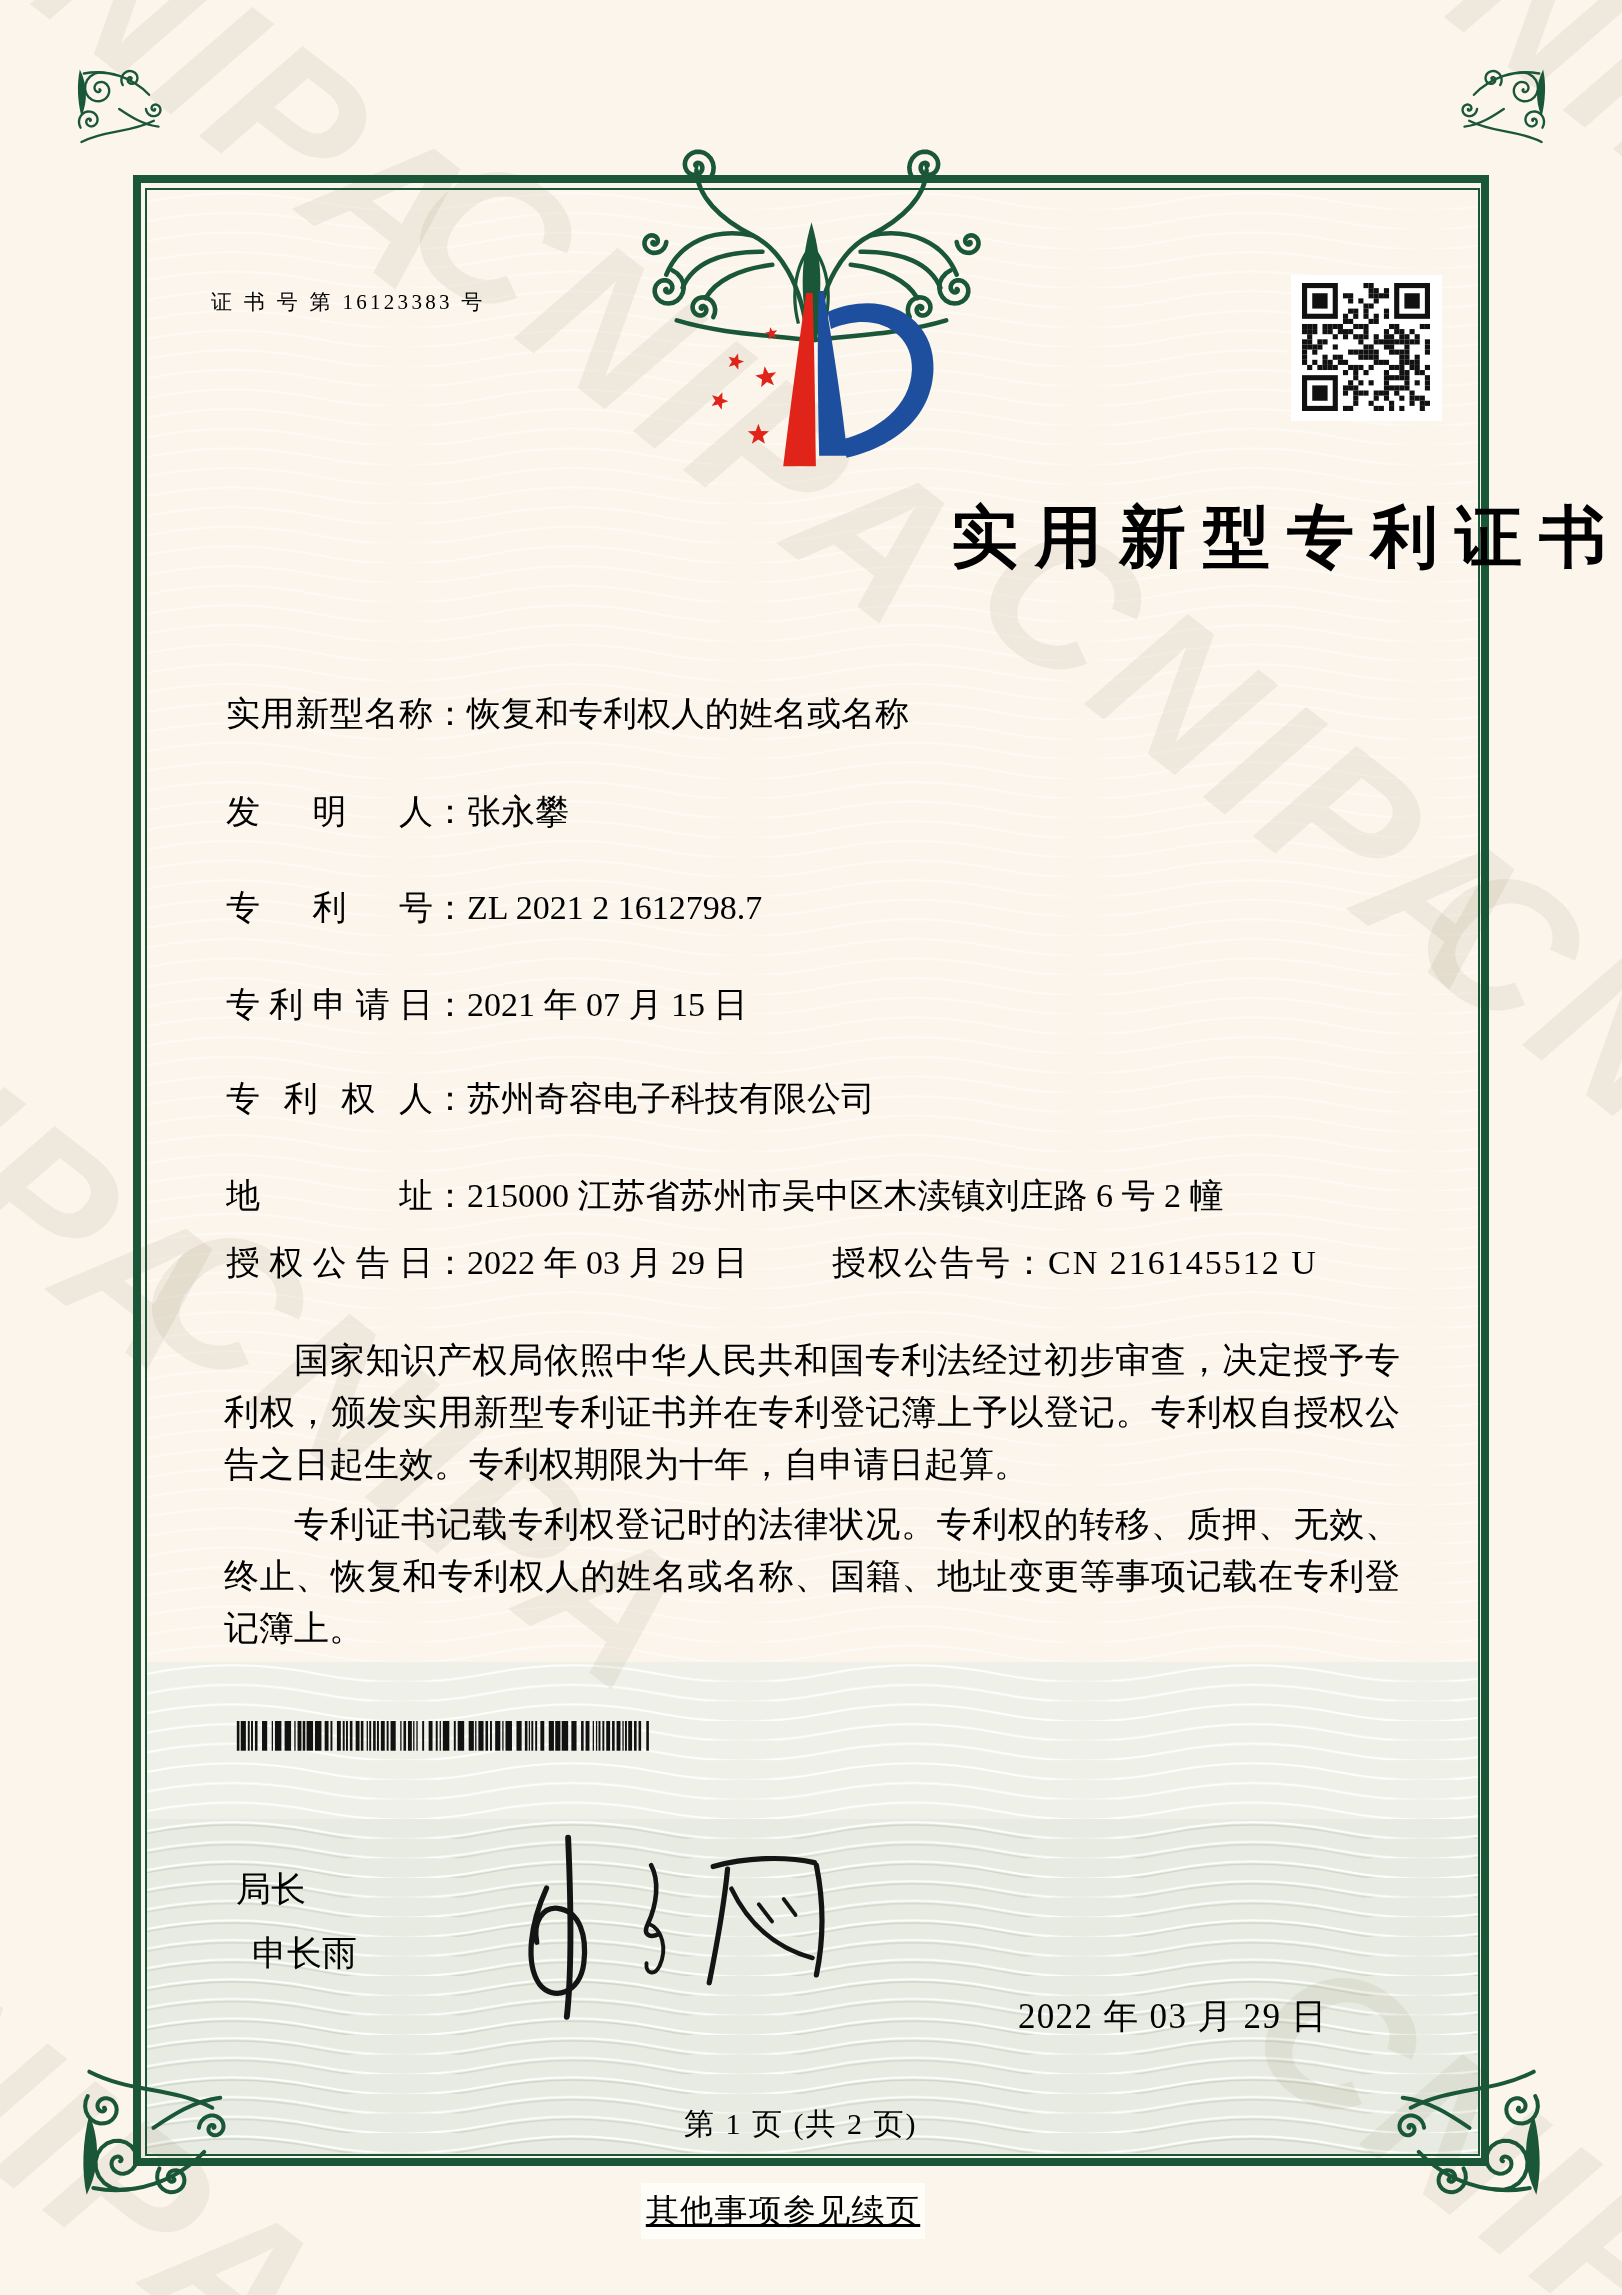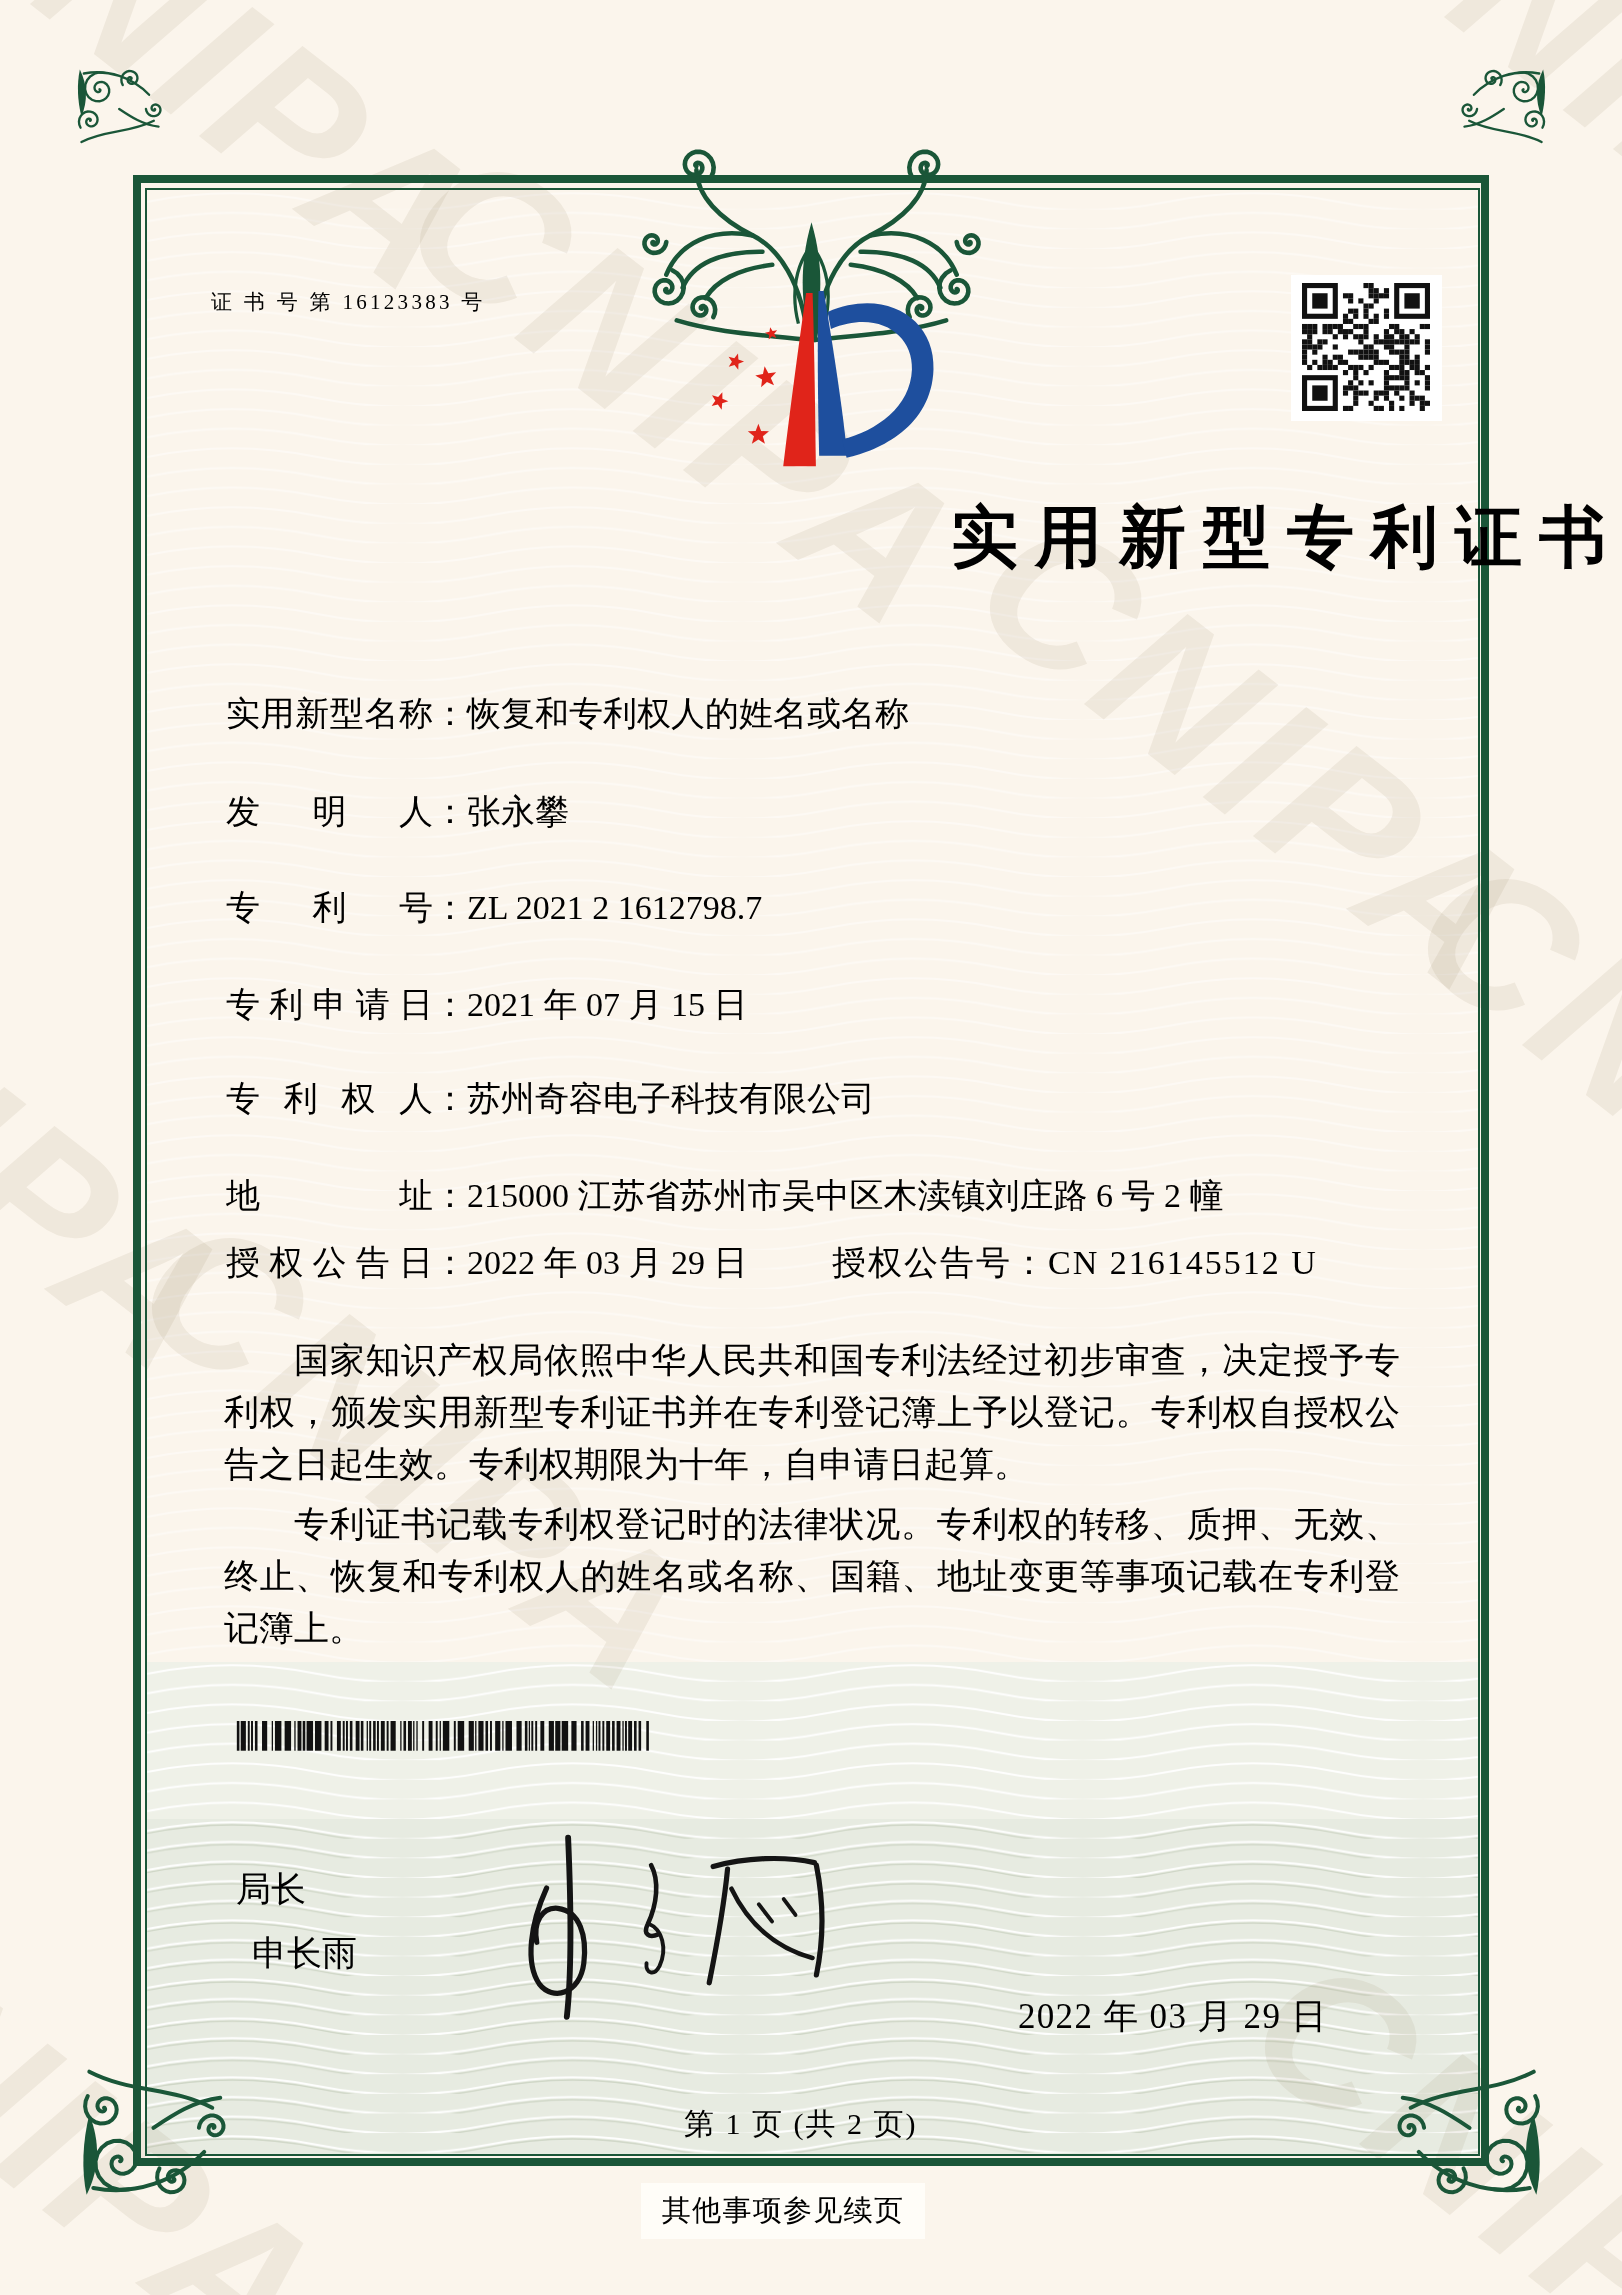--- a/index.html
+++ b/index.html
@@ -37,21 +37,21 @@
   #paragraphs p{margin:8px;text-indent:2em;}
 
   #barcode{position:absolute;left:234px;top:1721px;z-index:5;}
   #sig-title{left:236px;top:1866px;font-size:35px;font-family:"Liberation Sans","DejaVu Sans",sans-serif;}
   #sig-name{left:252px;top:1930px;font-size:35px;font-family:Liberation Serif, serif;text-align:right;}
   #signature{position:absolute;left:484px;top:1826px;z-index:5;}
   #issue-date{left:1018px;top:1993px;font-size:35px;letter-spacing:1.3px;white-space:pre;}
   #page-info{left:674px;top:2104px;font-size:30px;letter-spacing:2px;white-space:pre;margin-left:10px;}
   #note-strip{position:absolute;left:641px;top:2183px;width:284px;height:56px;background:#fffdf8;z-index:5;
     display:flex;align-items:center;justify-content:center;}
-  #note-strip span{font-size:29px;letter-spacing:1.3px;}
+  #note-strip span{font-size:33px;letter-spacing:1.3px;text-decoration:underline;}
 </style>
 </head>
 <body>
 
 <div id="page">
 
   <svg id="wave-layer" width="1331" height="1964" viewBox="0 0 2034 3002">
     <defs>
       <pattern id="wv" width="520" height="30" patternUnits="userSpaceOnUse">
         <path d="M0,18 Q130,-8 260,18 T520,18" fill="none" stroke="#ffffff" stroke-width="3"></path>

